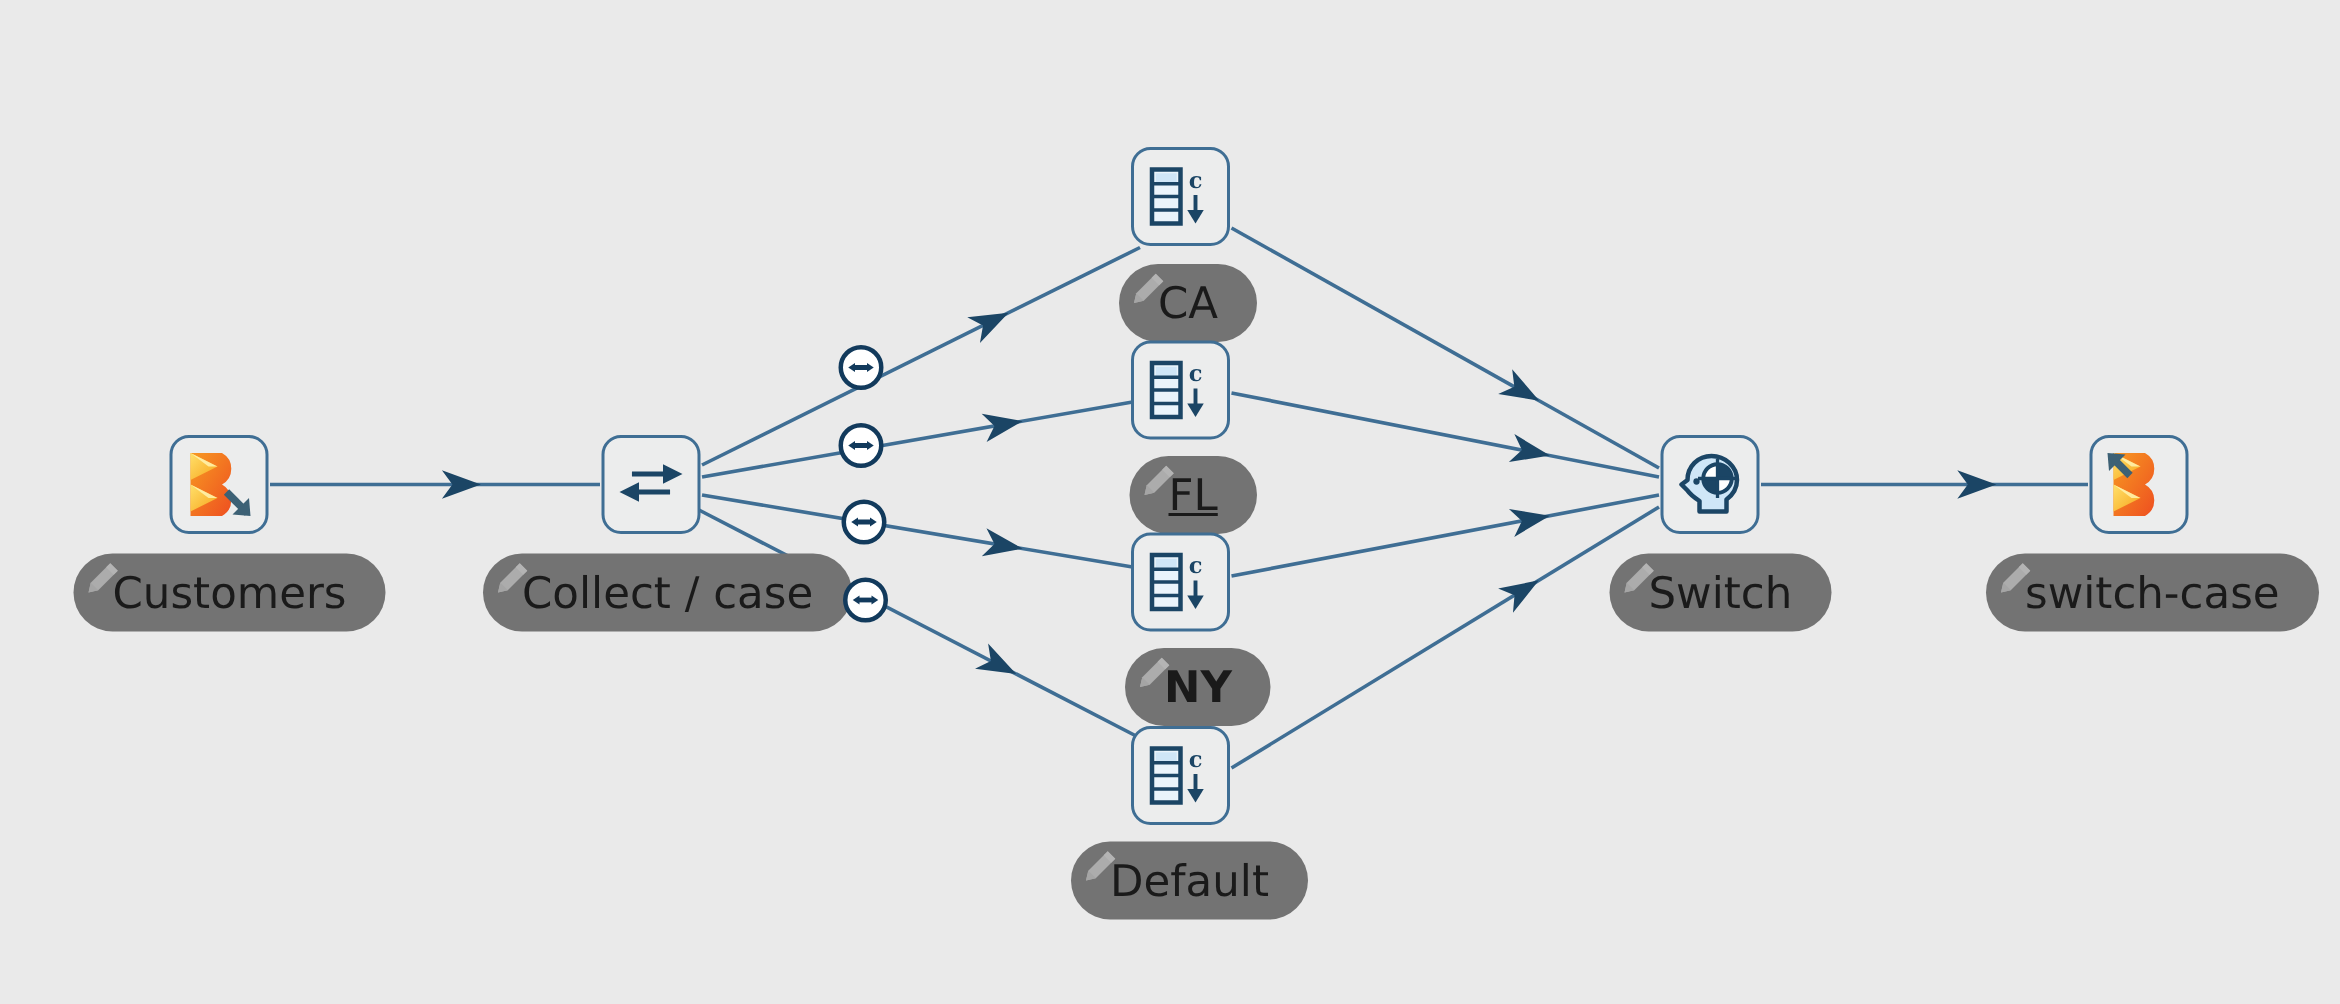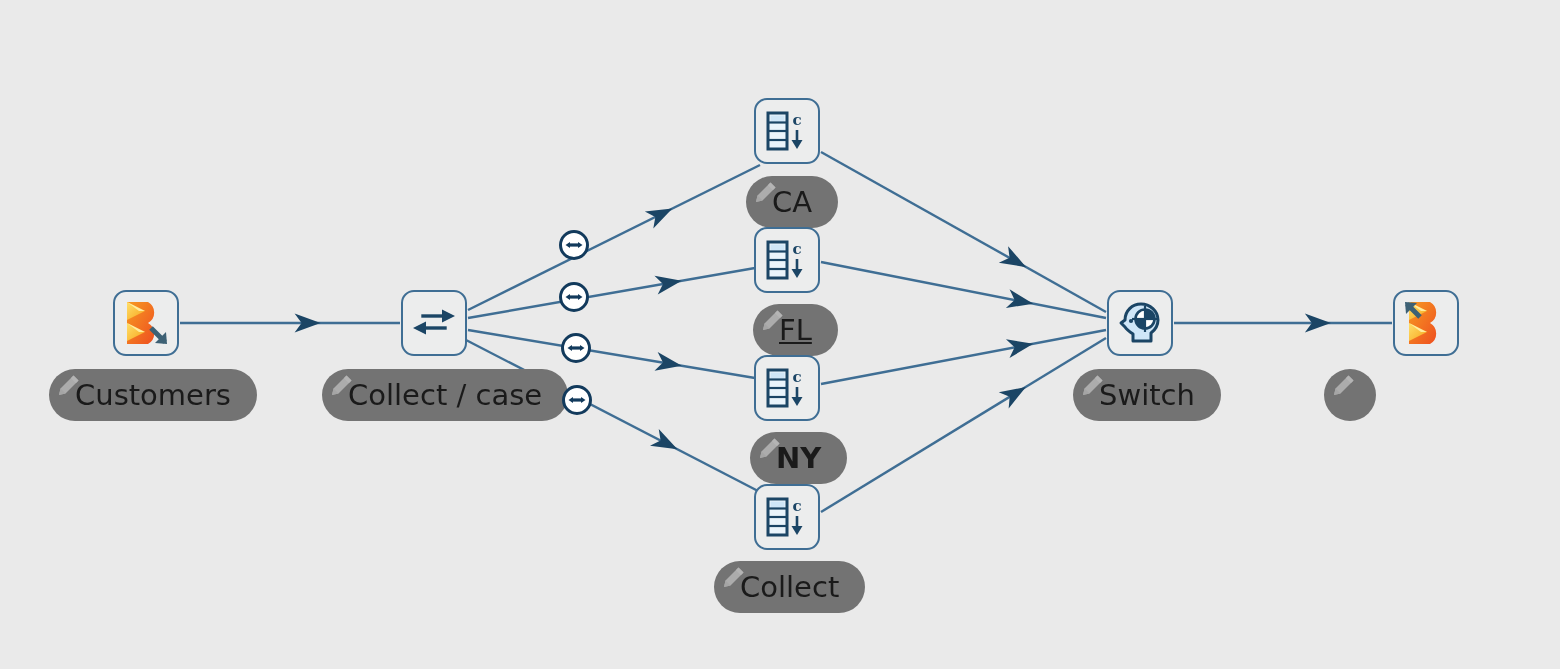--- a/index.html
+++ b/index.html
@@ -260,21 +260,21 @@
 </span>
       </div>
       <div class="pill" style="left: 714px; top: 561px;">
         <span class="pencil">
 <svg width="28" height="28" viewBox="0 0 28 28">
   <path d="M4 24 L5.5 17.5 L18.5 4.5 L23.5 9.5 L10.5 22.5 Z" fill="#cfcfcf"></path>
   <path d="M18.5 4.5 L23.5 9.5 L20.8 12.2 L15.8 7.2 Z" fill="#dcdcdc"></path>
   <path d="M4 24 L5.5 17.5 L10.5 22.5 Z" fill="#c4c4c4"></path>
 </svg>
 </span>
-        <span class="txt">Collect</span>
+        <span class="txt">Default</span>
       </div>
       <div class="node" style="left: 754px; top: 484px;">
         <span>
 <svg width="48" height="42" viewBox="0 0 48 42">
   <rect x="5" y="3" width="19" height="36" fill="#eaf4fb" stroke="#1b4565" stroke-width="3"></rect>
   <rect x="7.5" y="5.5" width="14" height="7" fill="#cfe6f7"></rect>
   <g stroke="#1b4565" stroke-width="2.2">
     <path d="M5 12.5 H24"></path>
               <path d="M5 21 H24"></path>
               <path d="M5 30 H24"></path>
@@ -314,20 +314,21 @@
 </span>
       </div>
       <div class="pill" style="left: 1324px; top: 369px;">
         <span class="pencil">
 <svg width="28" height="28" viewBox="0 0 28 28">
   <path d="M4 24 L5.5 17.5 L18.5 4.5 L23.5 9.5 L10.5 22.5 Z" fill="#cfcfcf"></path>
   <path d="M18.5 4.5 L23.5 9.5 L20.8 12.2 L15.8 7.2 Z" fill="#dcdcdc"></path>
   <path d="M4 24 L5.5 17.5 L10.5 22.5 Z" fill="#c4c4c4"></path>
 </svg>
 </span>
+        <span class="txt">switch-case</span>
       </div>
       <div class="node" style="left: 1393px; top: 290px;">
         <span>
 <svg width="50" height="50" viewBox="0 0 50 50">
   <defs>
     <linearGradient id="gI1" x1="0" y1="0" x2="1" y2="1">
       <stop offset="0" stop-color="#ffe06a"></stop>
                 <stop offset="1" stop-color="#f7a51c"></stop>
     </linearGradient>
     <linearGradient id="gI2" x1="0" y1="0" x2="1" y2="1">

